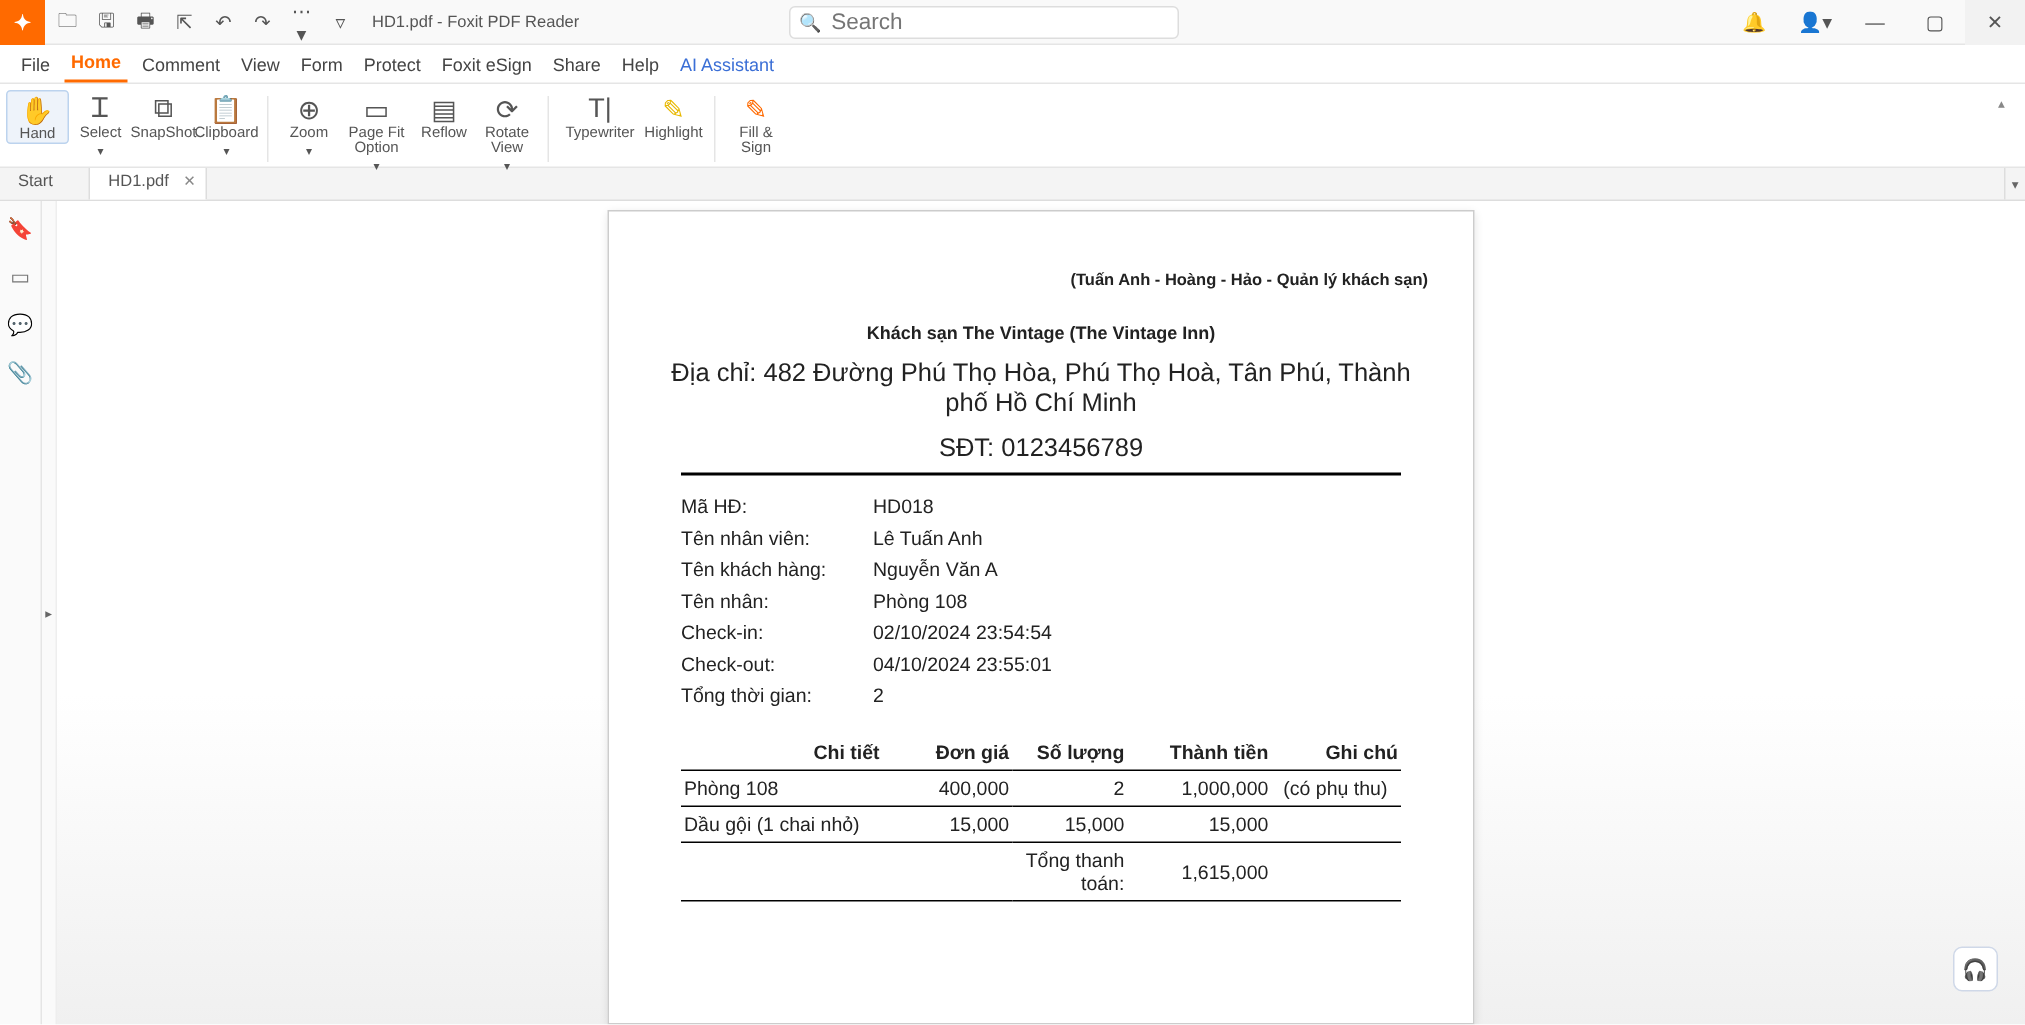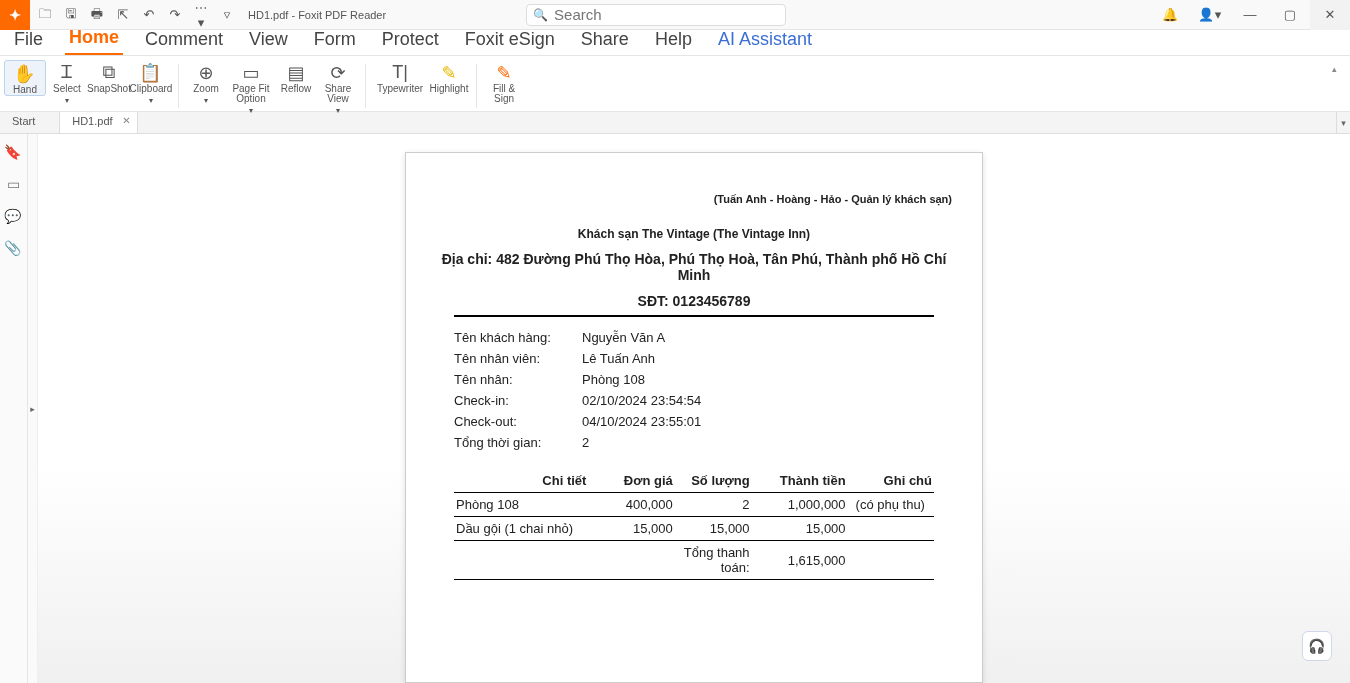--- a/index.html
+++ b/index.html
@@ -8,21 +8,21 @@
   .titlebar { height:30px; display:flex; align-items:center; background:#f9f9f9; border-bottom:1px solid #e5e5e5; }
   .titlebar .logo { width:30px; height:30px; background:#ff6a00; display:flex; align-items:center; justify-content:center; color:#fff; font-weight:bold; font-size:14px;}
   .qat { display:flex; align-items:center; gap:8px; padding:0 6px; color:#555; }
   .qat span { width:18px; text-align:center; cursor:pointer; font-size:13px; }
   .tb-title { margin-left:6px; font-size:11px; color:#555; }
   .tb-search { margin-left:140px; width:260px; height:22px; border:1px solid #ddd; border-radius:4px; display:flex; align-items:center; padding:0 6px; color:#999; background:#fff;}
   .tb-search input { border:none; outline:none; font-size:15px; width:220px; color:#555; }
   .tb-right { margin-left:auto; display:flex; align-items:center; }
   .tb-right .wc { width:40px; height:30px; display:flex; align-items:center; justify-content:center; color:#555; font-size:13px; cursor:pointer;}
   
-  .menubar { height:26px; display:flex; align-items:flex-end; gap:18px; padding:0 10px; border-bottom:1px solid #e5e5e5; background:#fff; font-size:18px;}
+  .menubar { height:26px; display:flex; align-items:flex-end; gap:6px; padding:0 10px; border-bottom:1px solid #e5e5e5; background:#fff; font-size:12px;}
   .menubar div { padding:4px 4px 5px 4px; cursor:pointer; color:#444;}
   .menubar .active { color:#ff6a00; font-weight:600; border-bottom:2px solid #ff6a00; }
   .menubar .ai { color:#3b6fd6; }
   
   .ribbon { height:56px; display:flex; align-items:flex-start; padding:4px 4px; border-bottom:1px solid #e5e5e5; background:#fff;}
   .rb { display:flex; flex-direction:column; align-items:center; justify-content:flex-start; width:42px; font-size:10px; color:#555; cursor:pointer; gap:2px; padding-top:2px;}
   .rb .ic { font-size:18px; height:20px; color:#555;}
   .rb.sel { background:#eef3fa; border:1px solid #bcd3ee; border-radius:3px; }
   .rb-sep { width:1px; background:#e5e5e5; height:44px; margin:4px 6px 0 6px;}
   .rb-label { line-height:10px; text-align:center; }
@@ -31,24 +31,24 @@
   .doctabs .tab { padding:3px 24px 0 12px; border-right:1px solid #ddd; background:#f4f4f4; position:relative; cursor:pointer; color:#555;}
   .doctabs .tab.active { background:#fff; }
   .doctabs .tab .x { position:absolute; right:6px; top:3px; font-size:10px; color:#888;}
   .right-collapse { width:14px; display:flex; align-items:center; justify-content:center; color:#666; border-left:1px solid #ddd; font-size:9px;}
   
   .workspace { display:flex; height:549px; }
   .left-panel { width:28px; background:#fafafa; border-right:1px solid #e5e5e5; display:flex; flex-direction:column; align-items:center; gap:16px; padding-top:10px; color:#777; font-size:14px;}
   .left-panel span { cursor:pointer; }
   .left-expand { width:10px; display:flex; align-items:center; justify-content:center; color:#666; font-size:9px; border-right:1px solid #eee; background:#fafafa;}
   .viewer { flex:1; background:linear-gradient(#fff 60%,#f0f0f0); overflow:hidden; display:flex; justify-content:center; position:relative;}
-  .page { width:578px; margin-top:18px; background:#fff; border:1px solid #ccc; box-shadow:0 2px 6px rgba(0,0,0,.12); padding:40px 30px 200px 30px; font-size:12px; color:#222; font-family:Arial,sans-serif;}
+  .page { width:578px; margin-top:6px; background:#fff; border:1px solid #ccc; box-shadow:0 2px 6px rgba(0,0,0,.12); padding:40px 30px 200px 30px; font-size:12px; color:#222; font-family:Arial,sans-serif;}
   .page .subtitle { text-align:right; font-weight:bold; font-size:11px; margin-bottom:22px;}
   .page .hotel { text-align:center; font-weight:bold; font-size:12px; margin-bottom:10px;}
-  .page .addr,.page .phone { text-align:center; font-weight:bold; font-size:14px;}
+  .page .addr,.page .phone { text-align:center; font-weight:normal; font-size:17px;}
   .page .addr { margin-bottom:10px;} .page .phone { margin-bottom:6px;}
   .hr1 { border:none; border-top:2px solid #000; margin:6px 18px 10px 18px;}
   .bigtitle { text-align:center; font-weight:bold; font-size:20px; letter-spacing:1px; margin-bottom:30px;}
   .info { margin:0 18px 16px 18px;}
   .info-row { display:flex; gap:18px; padding:3px 0; font-size:13px;}
   .info-row .lab { width:110px;}
   table.dt { width:calc(100% - 36px); margin:0 18px; border-collapse:collapse; font-size:13px;}
   table.dt th { text-align:right; font-weight:bold; padding:4px 2px; border-bottom:1.5px solid #000;}
   table.dt th.r,table.dt td.r { text-align:right;}
   table.dt td { padding:4px 2px; border-bottom:1px solid #000;}
@@ -126,21 +126,21 @@
       <span class="ic">▭</span>
       <span class="rb-label">Page Fit Option</span>
       <span style="font-size:8px;">▾</span>
     </div>
   <div class="rb">
       <span class="ic">▤</span>
       <span class="rb-label">Reflow</span>
     </div>
   <div class="rb">
       <span class="ic">⟳</span>
-      <span class="rb-label">Share View</span>
+      <span class="rb-label">Rotate View</span>
       <span style="font-size:8px;">▾</span>
     </div>
   <div class="rb-sep"></div>
   <div class="rb" style="width:56px">
       <span class="ic">T|</span>
       <span class="rb-label">Typewriter</span>
     </div>
   <div class="rb">
       <span class="ic" style="color:#e8b800">✎</span>
       <span class="rb-label">Highlight</span>
@@ -172,26 +172,30 @@
   <div class="viewer">
     <div class="page">
       <div class="subtitle">(Tuấn Anh - Hoàng - Hảo - Quản lý khách sạn)</div>
       <div class="hotel">Khách sạn The Vintage (The Vintage Inn)</div>
       <div class="addr"><span>Địa chỉ:</span> <span>482 Đường Phú Thọ Hòa, Phú Thọ Hoà, Tân Phú, Thành phố Hồ Chí Minh</span></div>
       <div class="phone"><span>SĐT:</span> <span>0123456789</span></div>
       <hr class="hr1">
 
       <div class="info">
         <div class="info-row">
+            <span class="lab">Mã HĐ:</span>
+            <span>HD018</span>
+          </div>
+        <div class="info-row">
+            <span class="lab">Tên nhân viên:</span>
+            <span>Lê Tuấn Anh</span>
+          </div>
+        <div class="info-row">
             <span class="lab">Tên khách hàng:</span>
             <span>Nguyễn Văn A</span>
-          </div>
-        <div class="info-row">
-            <span class="lab">Tên nhân viên:</span>
-            <span>Lê Tuấn Anh</span>
           </div>
         <div class="info-row">
             <span class="lab">Tên nhân:</span>
             <span>Phòng 108</span>
           </div>
         <div class="info-row">
             <span class="lab">Check-in:</span>
             <span>02/10/2024 23:54:54</span>
           </div>
         <div class="info-row">

